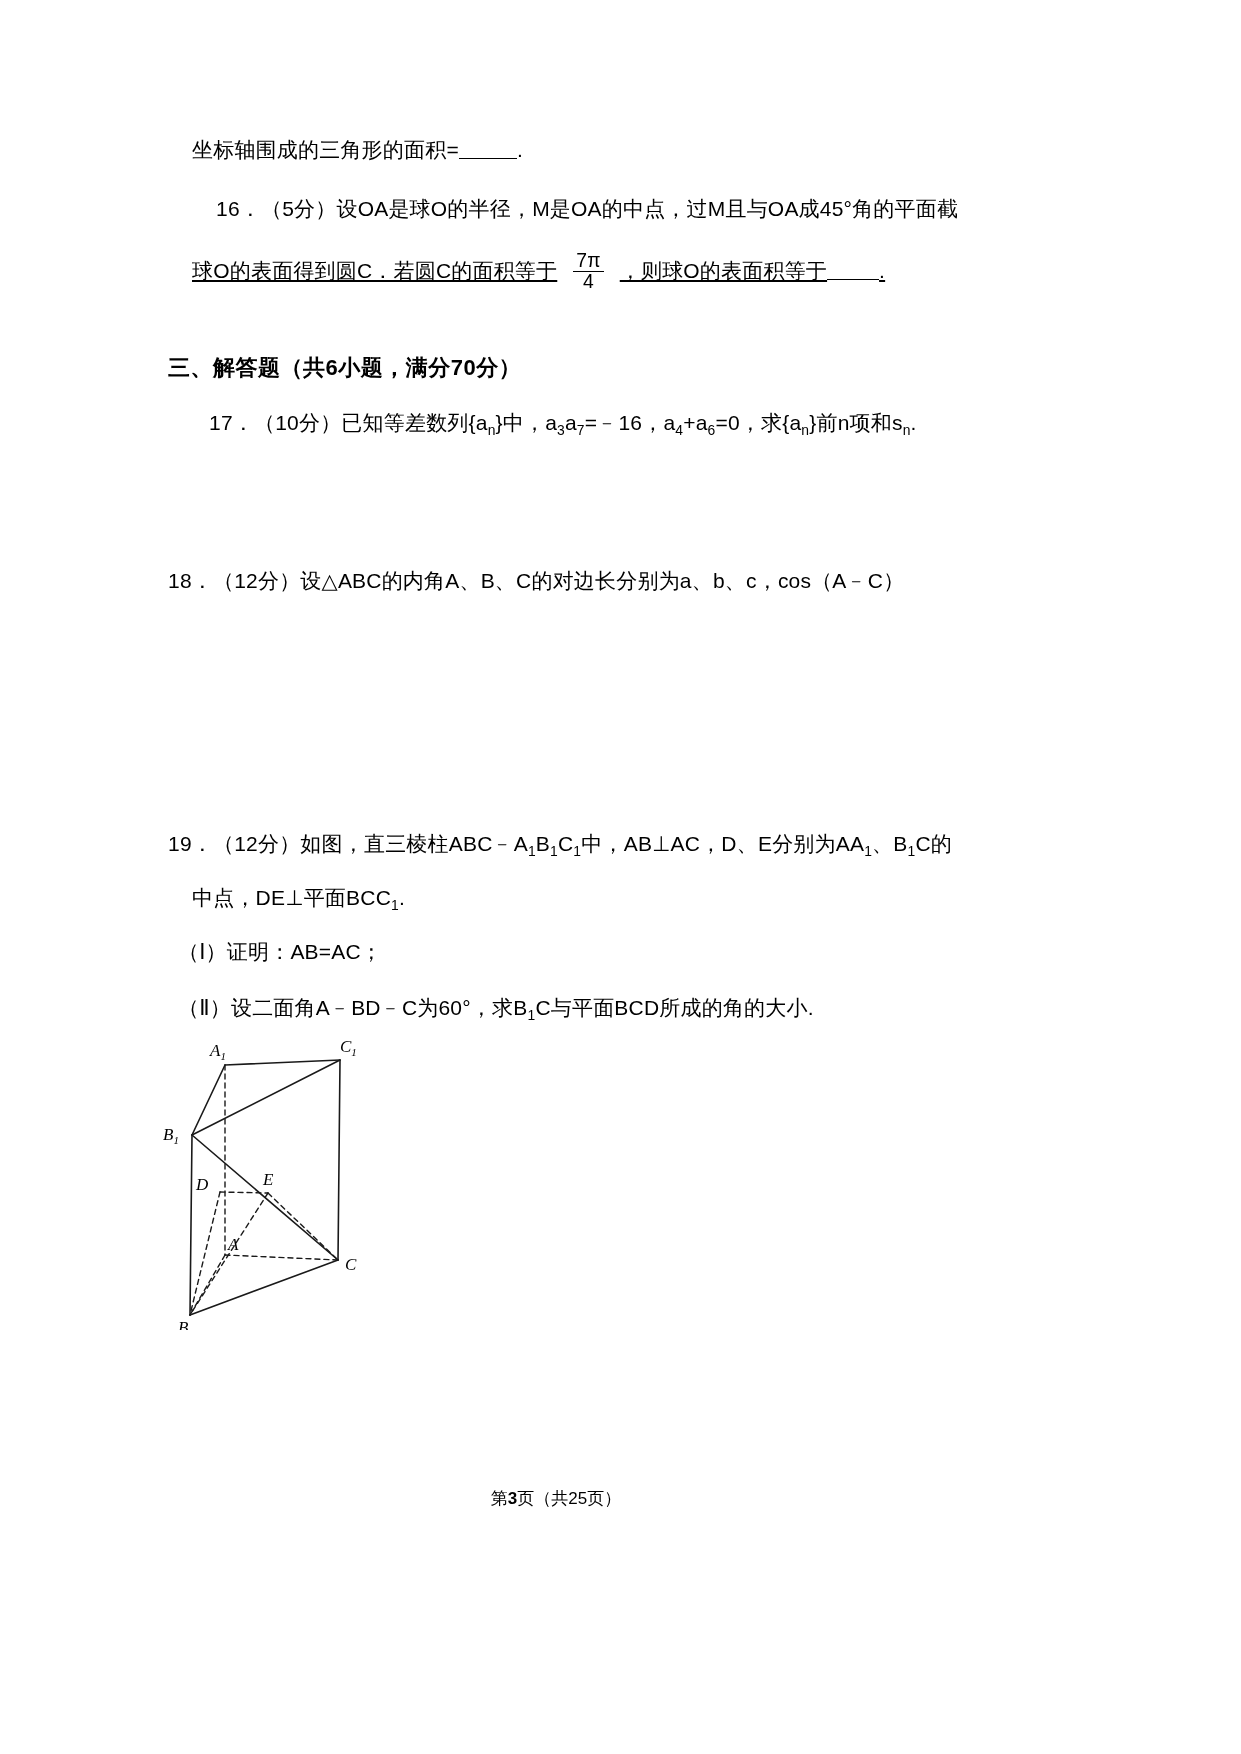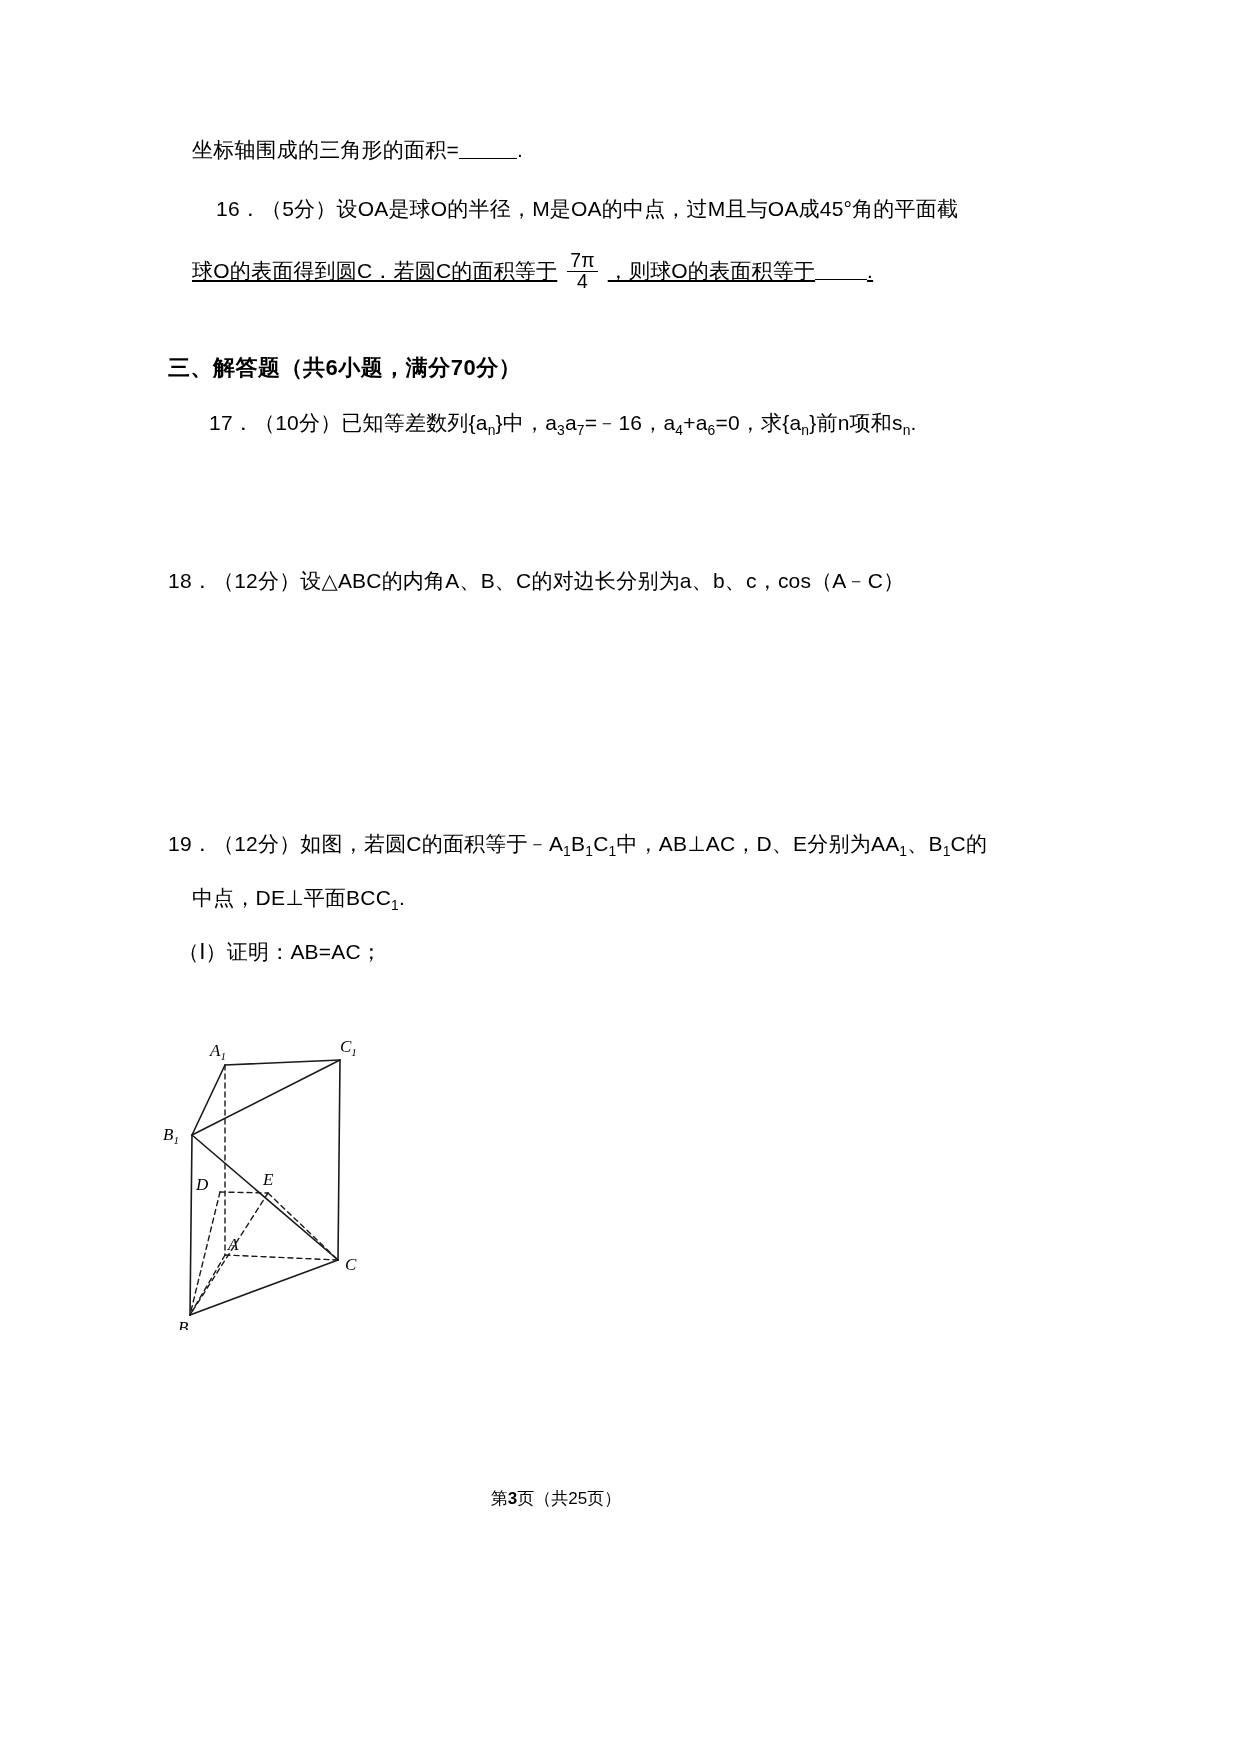--- a/index.html
+++ b/index.html
@@ -59,21 +59,21 @@
   }
 
   
   .frac {
     display: inline-block;
     vertical-align: middle;
     text-align: center;
     font-size: 0.92em;
     position: relative;
     top: -1px;
-    margin: 0 10px;
+    margin: 0 16px;
   }
   .frac .num {
     display: block;
     padding: 0 3px;
     line-height: 1.05;
   }
   .frac .den {
     display: block;
     border-top: 1.4px solid #000;
     padding: 0 3px;
@@ -124,29 +124,32 @@
   <div class="line" style="left:168px; top:412px;margin-left:41px;">
     <span class="qnum">17．</span><span>（10分）</span><span>已知等差数列{a</span><sub>n</sub><span>}中，a</span><sub>3</sub><span>a</span><sub>7</sub><span>=﹣16，a</span><sub>4</sub><span>+a</span><sub>6</sub><span>=0，求{a</span><sub>n</sub><span>}前n项和s</span><sub>n</sub><span>.</span>
   </div>
 
   <div class="line" style="left:168px; top:550px;margin-top:20px;">
     <span class="qnum">18．</span><span>（12分）</span><span>设△ABC的内角A、B、C的对边长分别为a、b、c，cos（A﹣C）</span>
   </div>
 
 
   <div class="line" style="left:168px; top:833px;">
-    <span class="qnum">19．</span><span>（12分）</span><span>如图，若圆C的面积等于﹣A</span><sub>1</sub><span>B</span><sub>1</sub><span>C</span><sub>1</sub><span>中，AB⊥AC，D、E分别为AA</span><sub>1</sub><span>、B</span><sub>1</sub><span>C的</span>
+    <span class="qnum">19．</span><span>（12分）</span><span>如图，直三棱柱ABC﹣A</span><sub>1</sub><span>B</span><sub>1</sub><span>C</span><sub>1</sub><span>中，AB⊥AC，D、E分别为AA</span><sub>1</sub><span>、B</span><sub>1</sub><span>C的</span>
   </div>
 
   <div class="line" style="left:192px; top:887px;">
     <span>中点，DE⊥平面BCC</span><sub>1</sub><span>.</span>
   </div>
 
   <div class="line" style="left:178px; top:941px;">（Ⅰ）证明：AB=AC；</div>
 
+  <div class="line" style="left:178px; top:997px;">
+    <span>（Ⅱ）设二面角A﹣BD﹣C为60°，求B</span><sub>1</sub><span>C与平面BCD所成的角的大小.</span>
+  </div>
 
   <div class="figure">
     <svg width="280" height="300" viewBox="0 0 280 300" xmlns="http://www.w3.org/2000/svg">
 
       <g fill="none" stroke="#1a1a1a" stroke-width="1.6" stroke-linecap="round" stroke-linejoin="round">
 
         <line x1="75" y1="35" x2="190" y2="30"></line>
         <line x1="75" y1="35" x2="42" y2="105"></line>
         <line x1="42" y1="105" x2="190" y2="30"></line>
 

